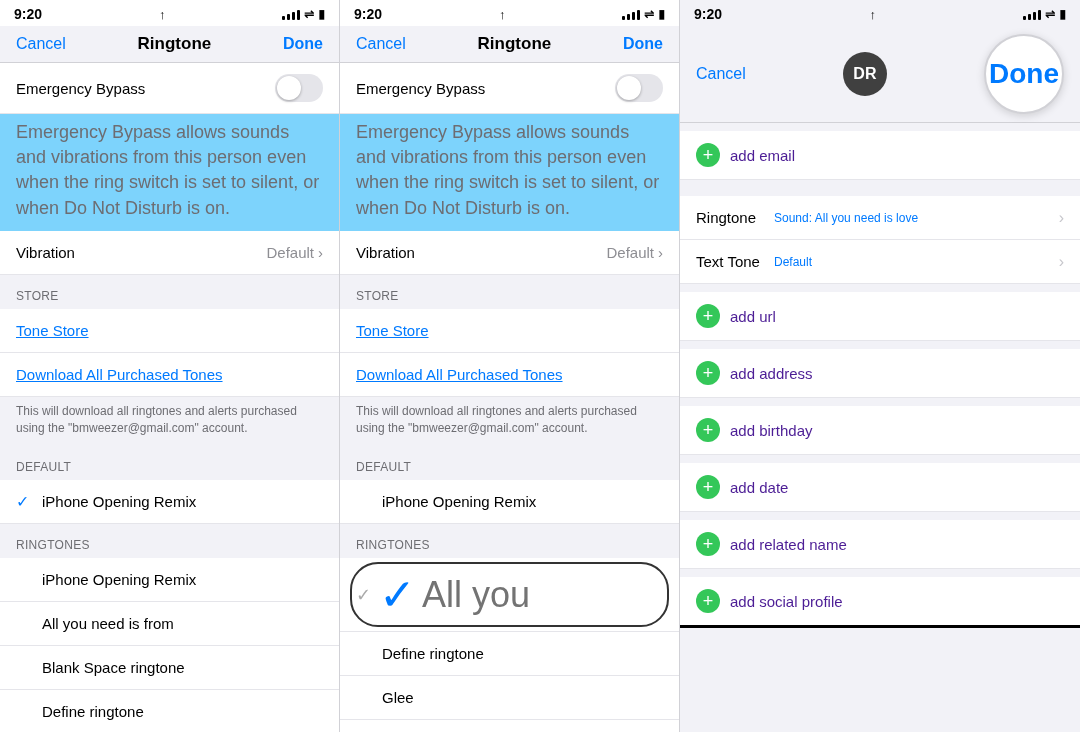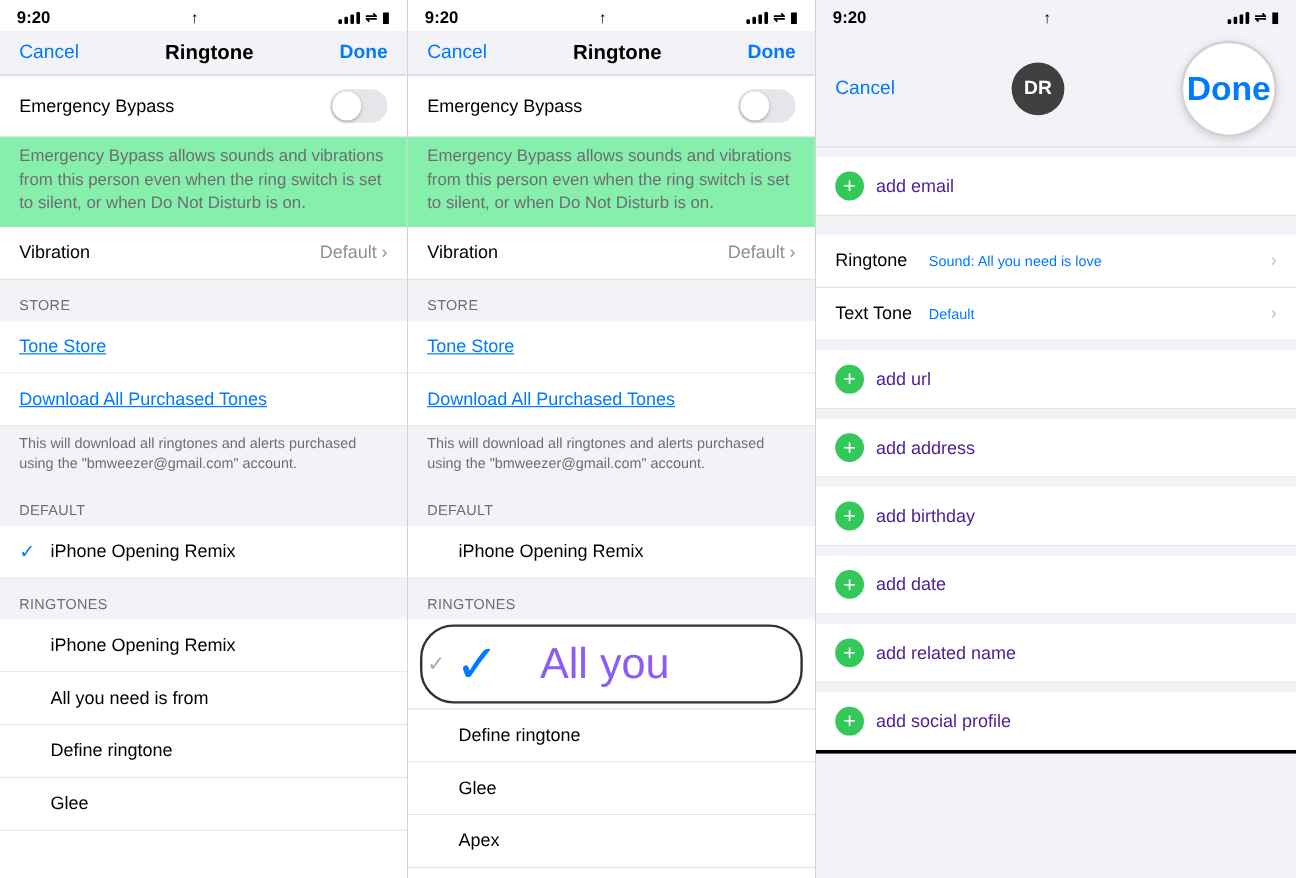--- a/index.html
+++ b/index.html
@@ -85,24 +85,24 @@
       width: 24px;
       height: 24px;
       background: #fff;
       border-radius: 50%;
       top: 2px;
       left: 2px;
       box-shadow: 0 1px 3px rgba(0,0,0,0.3);
     }
 
     .description-text {
-      font-size: 14px;
+      font-size: 18px;
       color: #6d6d72;
       padding: 6px 16px 10px;
-      background: #86efac;
+      background: #7dd3fc;
       line-height: 1.4;
     }
 
     .section-header {
       font-size: 12px;
       color: #6d6d72;
       font-weight: 400;
       padding: 14px 16px 6px;
       text-transform: uppercase;
       letter-spacing: 0.3px;
@@ -364,20 +364,24 @@
       <div class="list-item">
         <span class="checkmark" style="opacity:0">✓</span>
         <span>iPhone Opening Remix</span>
       </div>
       <div class="list-item">
         <span class="checkmark" style="opacity:0">✓</span>
         <span>All you need is from</span>
       </div>
       <div class="list-item">
         <span class="checkmark" style="opacity:0">✓</span>
+        <span>Blank Space ringtone</span>
+      </div>
+      <div class="list-item">
+        <span class="checkmark" style="opacity:0">✓</span>
         <span>Define ringtone</span>
       </div>
       <div class="list-item">
         <span class="checkmark" style="opacity:0">✓</span>
         <span>Glee</span>
       </div>
       <div class="list-item">
         
         
       </div>
@@ -445,21 +449,21 @@
         <span>iPhone Opening Remix</span>
       </div>
     </div>
 
     <div class="section-header">RINGTONES</div>
     <div class="settings-section">
 
       <div class="zoomed-item" style="position:relative;">
         <span class="checkmark-small" style="color:#aaa; font-size:18px; margin-right:8px;">✓</span>
         <span class="checkmark-big" style="color:#007aff; font-size:44px; margin-right:6px;">✓</span>
-        <span style="font-size:36px; color:#8b5cf6;margin-left:28px;">All you</span>
+        <span style="font-size:36px; color:#737373;">All you</span>
 
         <div style="position:absolute; left:10px; top:4px; right:10px; bottom:4px; border:2.5px solid #333; border-radius:28px; pointer-events:none;"></div>
       </div>
       <div class="list-item">
         <span class="checkmark" style="opacity:0">✓</span>
         <span>Define ringtone</span>
       </div>
       <div class="list-item">
         <span class="checkmark" style="opacity:0">✓</span>
         <span>Glee</span>

